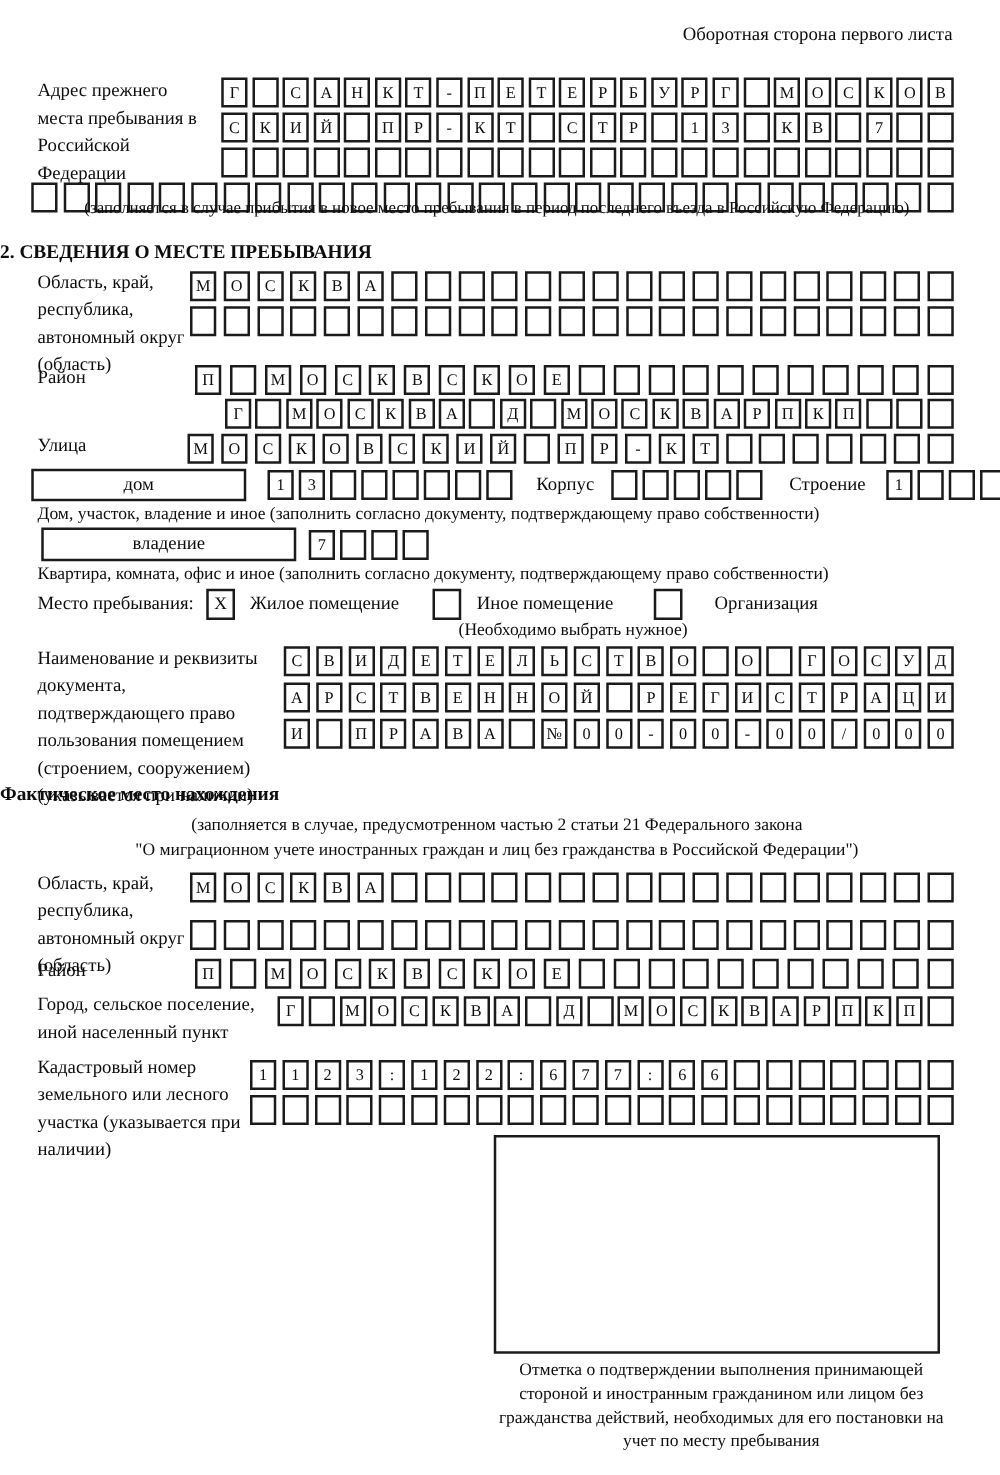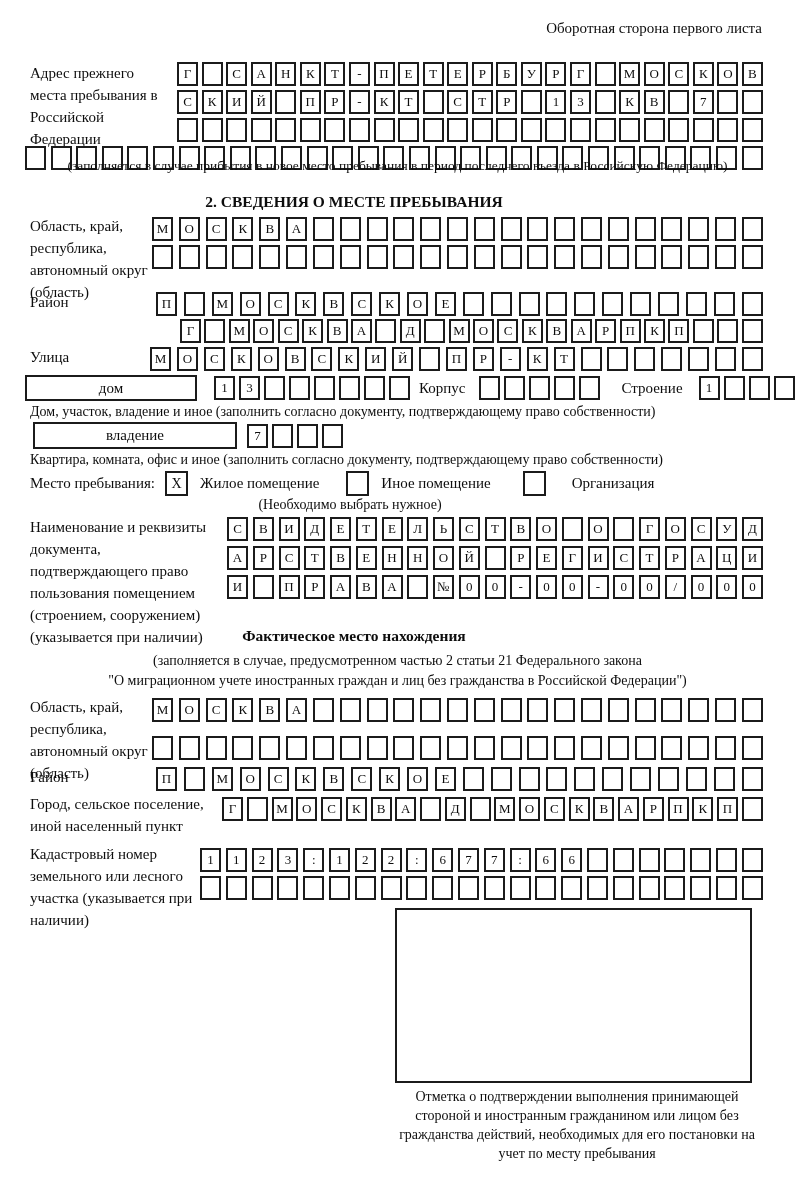--- a/index.html
+++ b/index.html
@@ -7,21 +7,21 @@
     position: relative;
     width: 800px; height: 1180px;
     background: #ffffff;
     font-family: "Liberation Serif", "DejaVu Serif", serif;
     color: #0d0d0d;
     overflow: hidden;
   }
   .abs { position: absolute; }
   .hdr-note { top: 20px; right: 38px; font-size: 15px; }
   .lbl { font-size: 15px; line-height: 22px; }
-  .title { left: 0; width: 708px; text-align: center; font-weight: bold; font-size: 15.5px; }
+  .title { left: 0; width: 708px; font-weight: bold; font-size: 15.5px; }
   .note { font-size: 13.5px; }
   .note-c { left: 25px; width: 745px; text-align: center; }
   .cellrow { display: flex; justify-content: space-between; }
   .cell {
     flex: none; width: 17px; height: 20px;
     border: 2px solid #1b1b1b;
     display: flex; align-items: center; justify-content: center;
     font-size: 13px; font-family: "Liberation Serif", serif;
   }
   .cells-g { display: flex; gap: 4px; }
@@ -300,21 +300,21 @@
     <div class="cells-g" style="margin-left:9px;">
         <span class="cell">1</span>
         <span class="cell">3</span>
         <span class="cell"></span>
         <span class="cell"></span>
         <span class="cell"></span>
         <span class="cell"></span>
         <span class="cell"></span>
         <span class="cell"></span>
       </div>
-    <span class="inline-lbl" style="margin-left:1px;">Корпус</span>
+    <span class="inline-lbl" style="margin-left:11px;">Корпус</span>
     <div class="cells-g" style="margin-left:6px;">
         <span class="cell"></span>
         <span class="cell"></span>
         <span class="cell"></span>
         <span class="cell"></span>
         <span class="cell"></span>
       </div>
     <span class="inline-lbl" style="margin-left:13px;">Строение</span>
     <div class="cells-g" style="margin-left:8px;">
         <span class="cell">1</span>
@@ -338,21 +338,21 @@
 
   <div class="abs flexrow" style="left:30px; top:471px;">
     <span class="inline-lbl">Место пребывания:</span>
     <span class="chk" style="margin-left:10px;">X</span>
     <span class="inline-lbl" style="margin-left:12px;">Жилое помещение</span>
     <span class="chk" style="margin-left:27px;"></span>
     <span class="inline-lbl" style="margin-left:12px;">Иное помещение</span>
     <span class="chk" style="margin-left:32px;"></span>
     <span class="inline-lbl" style="margin-left:26px;">Организация</span>
   </div>
-  <div class="abs note" style="left:150px; top:497px; width:400px; text-align:center; font-size:14px;font-family:Liberation Serif, serif;">(Необходимо выбрать нужное)</div>
+  <div class="abs note" style="left:150px; top:497px; width:400px; text-align:right; font-size:14px;font-family:Liberation Serif, serif;">(Необходимо выбрать нужное)</div>
 
   <div class="abs lbl" style="left:30px; top:516px; width:192px;">Наименование и реквизиты документа, подтверждающего право пользования помещением (строением, сооружением) (указывается при наличии)</div>
   <div class="abs cellrow" style="left:227px; top:517px; width:536px;">
       <span class="cell">С</span>
       <span class="cell">В</span>
       <span class="cell">И</span>
       <span class="cell">Д</span>
       <span class="cell">Е</span>
       <span class="cell">Т</span>
       <span class="cell">Е</span>

